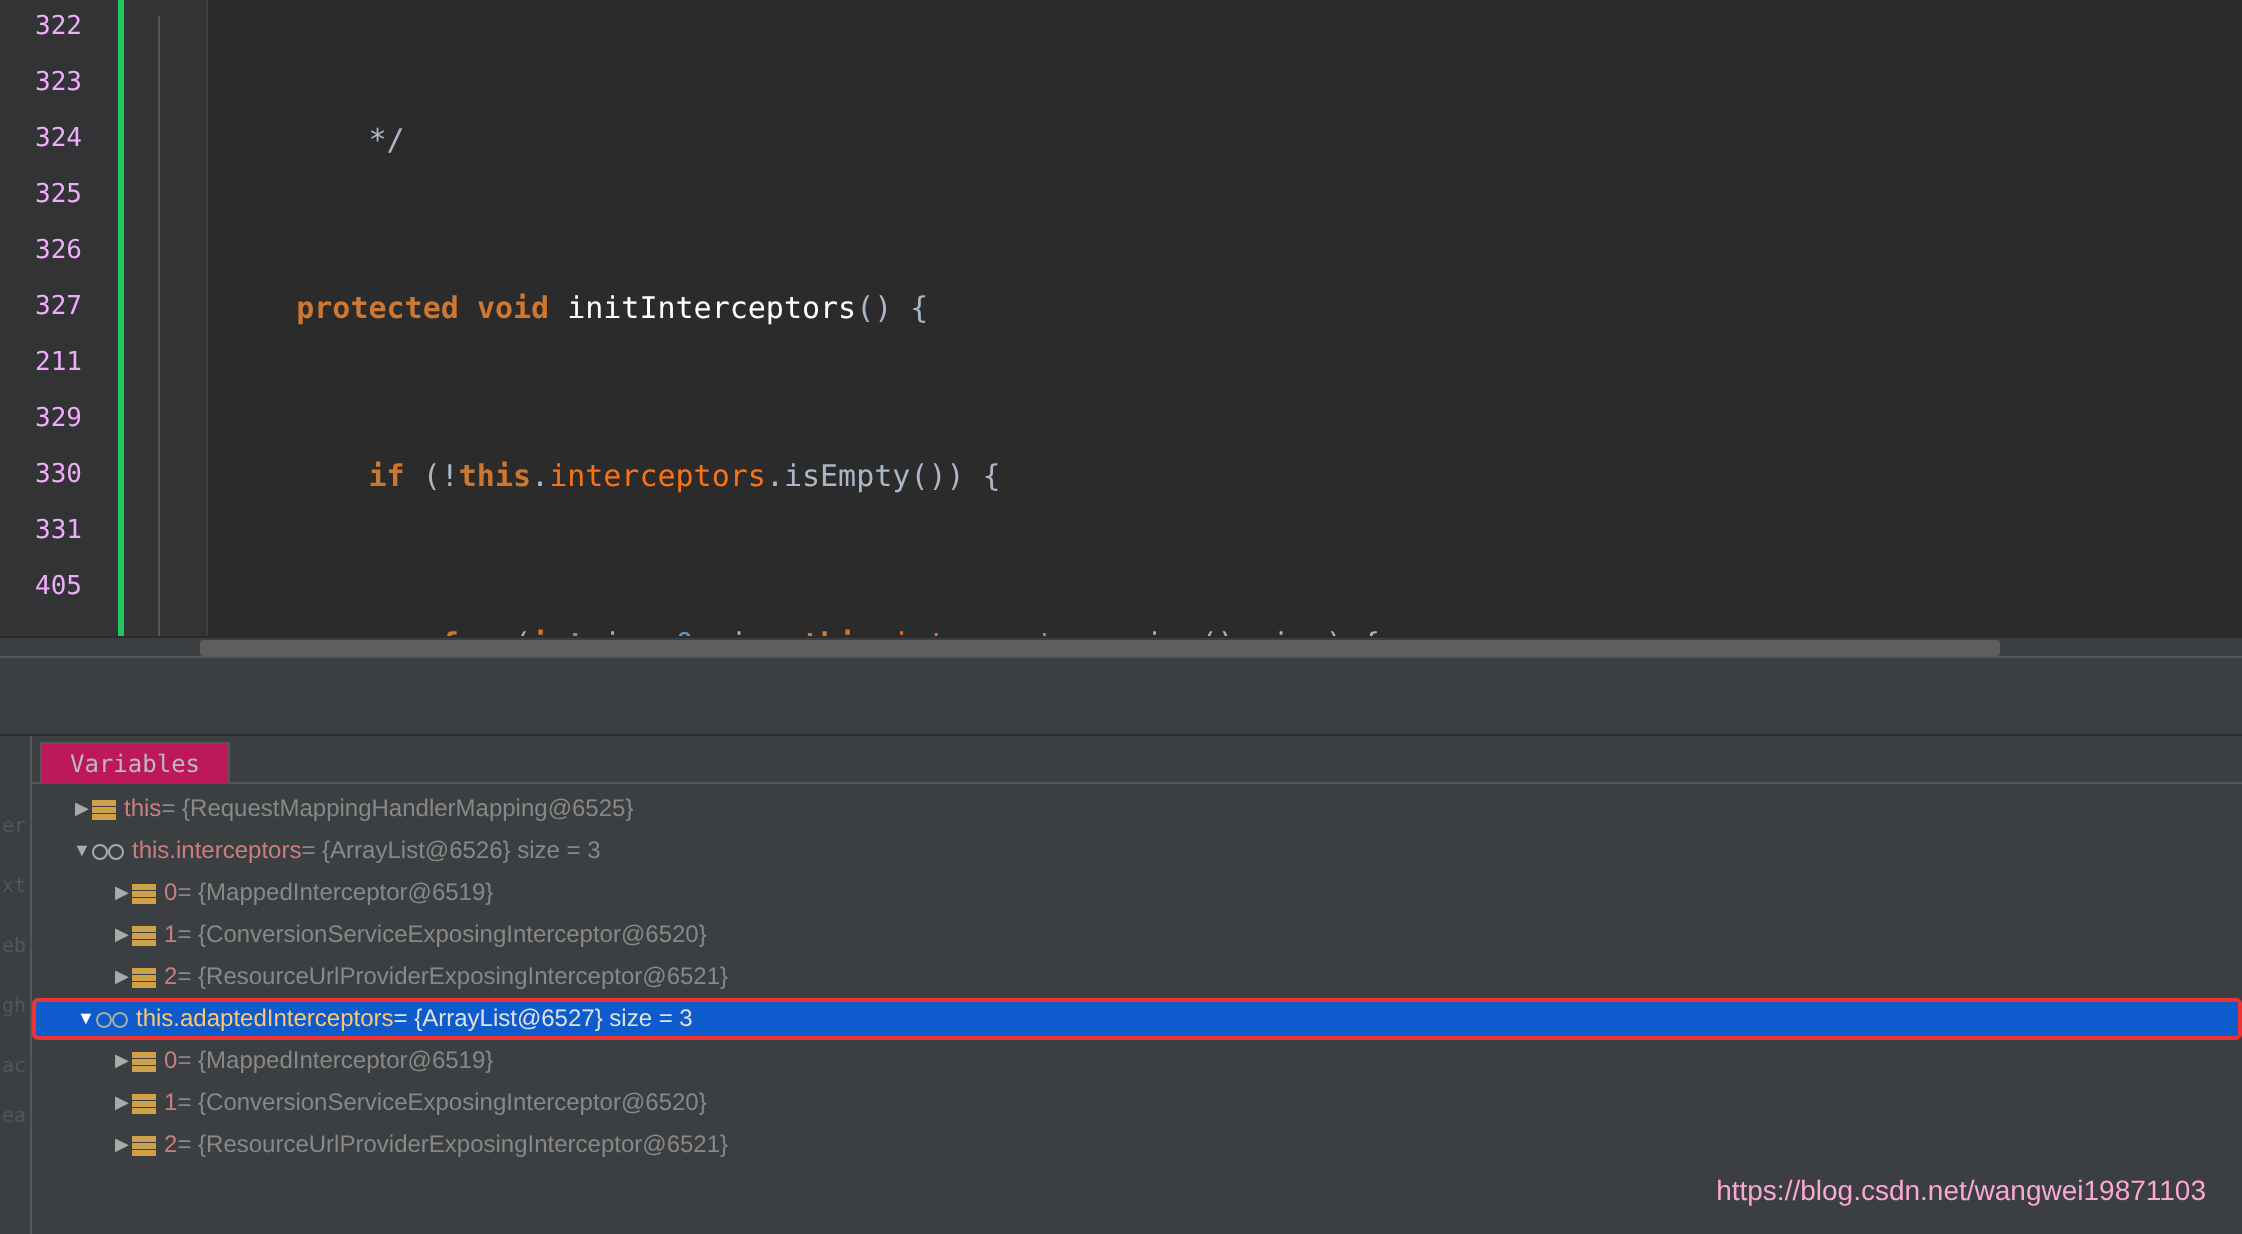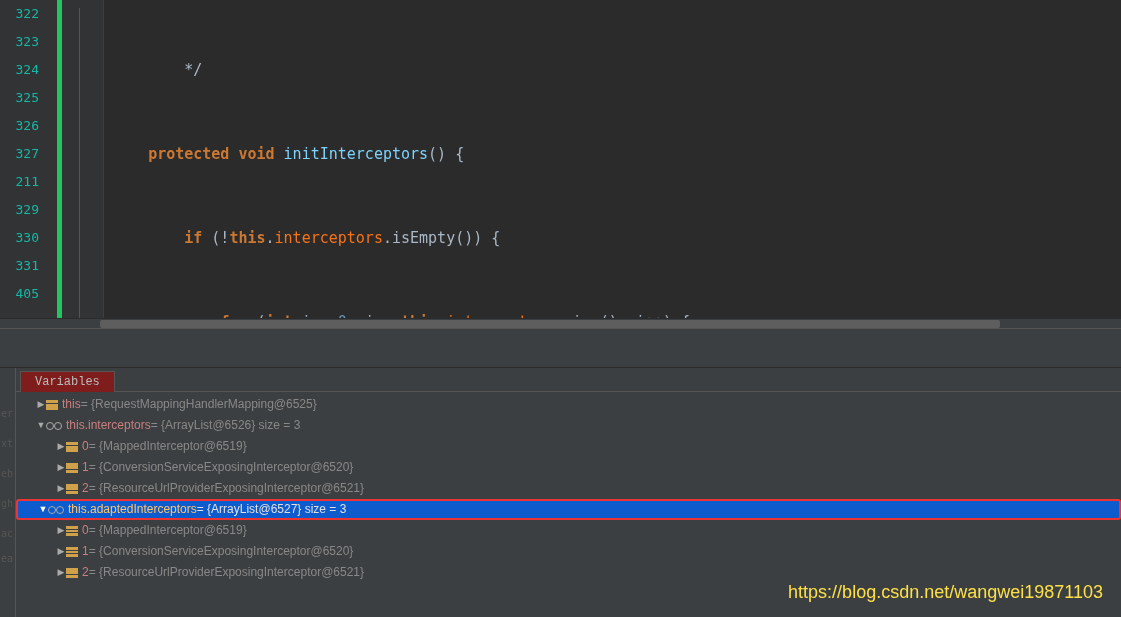--- a/index.html
+++ b/index.html
@@ -14,27 +14,27 @@
     position: relative;
   }
   .editor-area {
     display: flex;
     height: 318px;
     background: #2b2b2b;
   }
   .gutter {
     width: 62px;
     background: #313335;
-    color: #14b8a6;
+    color: #f0abfc;
     text-align: right;
     padding-right: 18px;
     user-select: none;
     font-size: 13px;
     line-height: 28px;
-    border-right: 5px solid #22c55e;
+    border-right: 3px solid #22c55e;
   }
   .fold-col {
     width: 42px;
     background: #313335;
     position: relative;
     border-right: 1px solid #3c3f41;
   }
   .fold-line {
     position: absolute;
     left: 17px;
@@ -46,21 +46,21 @@
   .code {
     flex: 1;
     line-height: 28px;
     white-space: pre;
     font-size: 15px;
     position: relative;
     overflow: hidden;
   }
   .code-line { height: 28px; padding-left: 8px; }
   .kw { color: #cc7832; font-weight: bold; }
-  .mname { color: #7dd3fc; margin-top: 34px; }
+  .mname { color: #ffffff; margin-top: 34px; }
   .punc { color: #a9b7c6; }
   .fld { color: #f97316; }
   .num { color: #6897bb; }
   .id { color: #a9b7c6; }
   .uvar { text-decoration: underline; text-decoration-color: #606366; }
 
   .hscroll {
     height: 10px;
     background: #3c3f41;
     border-top: 1px solid #2b2b2b;
@@ -109,24 +109,23 @@
     align-items: flex-end;
     padding-left: 4px;
     background: #3c3f41;
   }
   .tab {
     padding: 3px 14px;
     font-size: 12px;
     color: #bbb;
     border: 1px solid #555;
     border-bottom: none;
-    background: #7f1d1d;
+    background: #be185d;
     position: relative;
     top: 1px;
-    font-family: Liberation Mono, monospace;
   }
   .vars {
     font-size: 12px;
     font-family: "Segoe UI", Arial, sans-serif;
     line-height: 21px;
     padding-top: 2px;
   }
   .var-row {
     display: flex;
     align-items: center;
@@ -173,22 +172,22 @@
   }
   .selected-row .vval { color: #e0e0e0; }
   .red-box {
     border: 2px solid #e33;
     border-radius: 3px;
   }
   .watermark {
     position: absolute;
     right: 18px;
     bottom: 14px;
-    color: #fde047;
-    font-size: 18px;
+    color: #f9a8d4;
+    font-size: 14px;
     font-family: Arial, sans-serif;
   }
 </style>
 </head>
 <body>
 
 <div class="editor-area">
   <div class="gutter">
     <div>322</div>
     <div>323</div>

